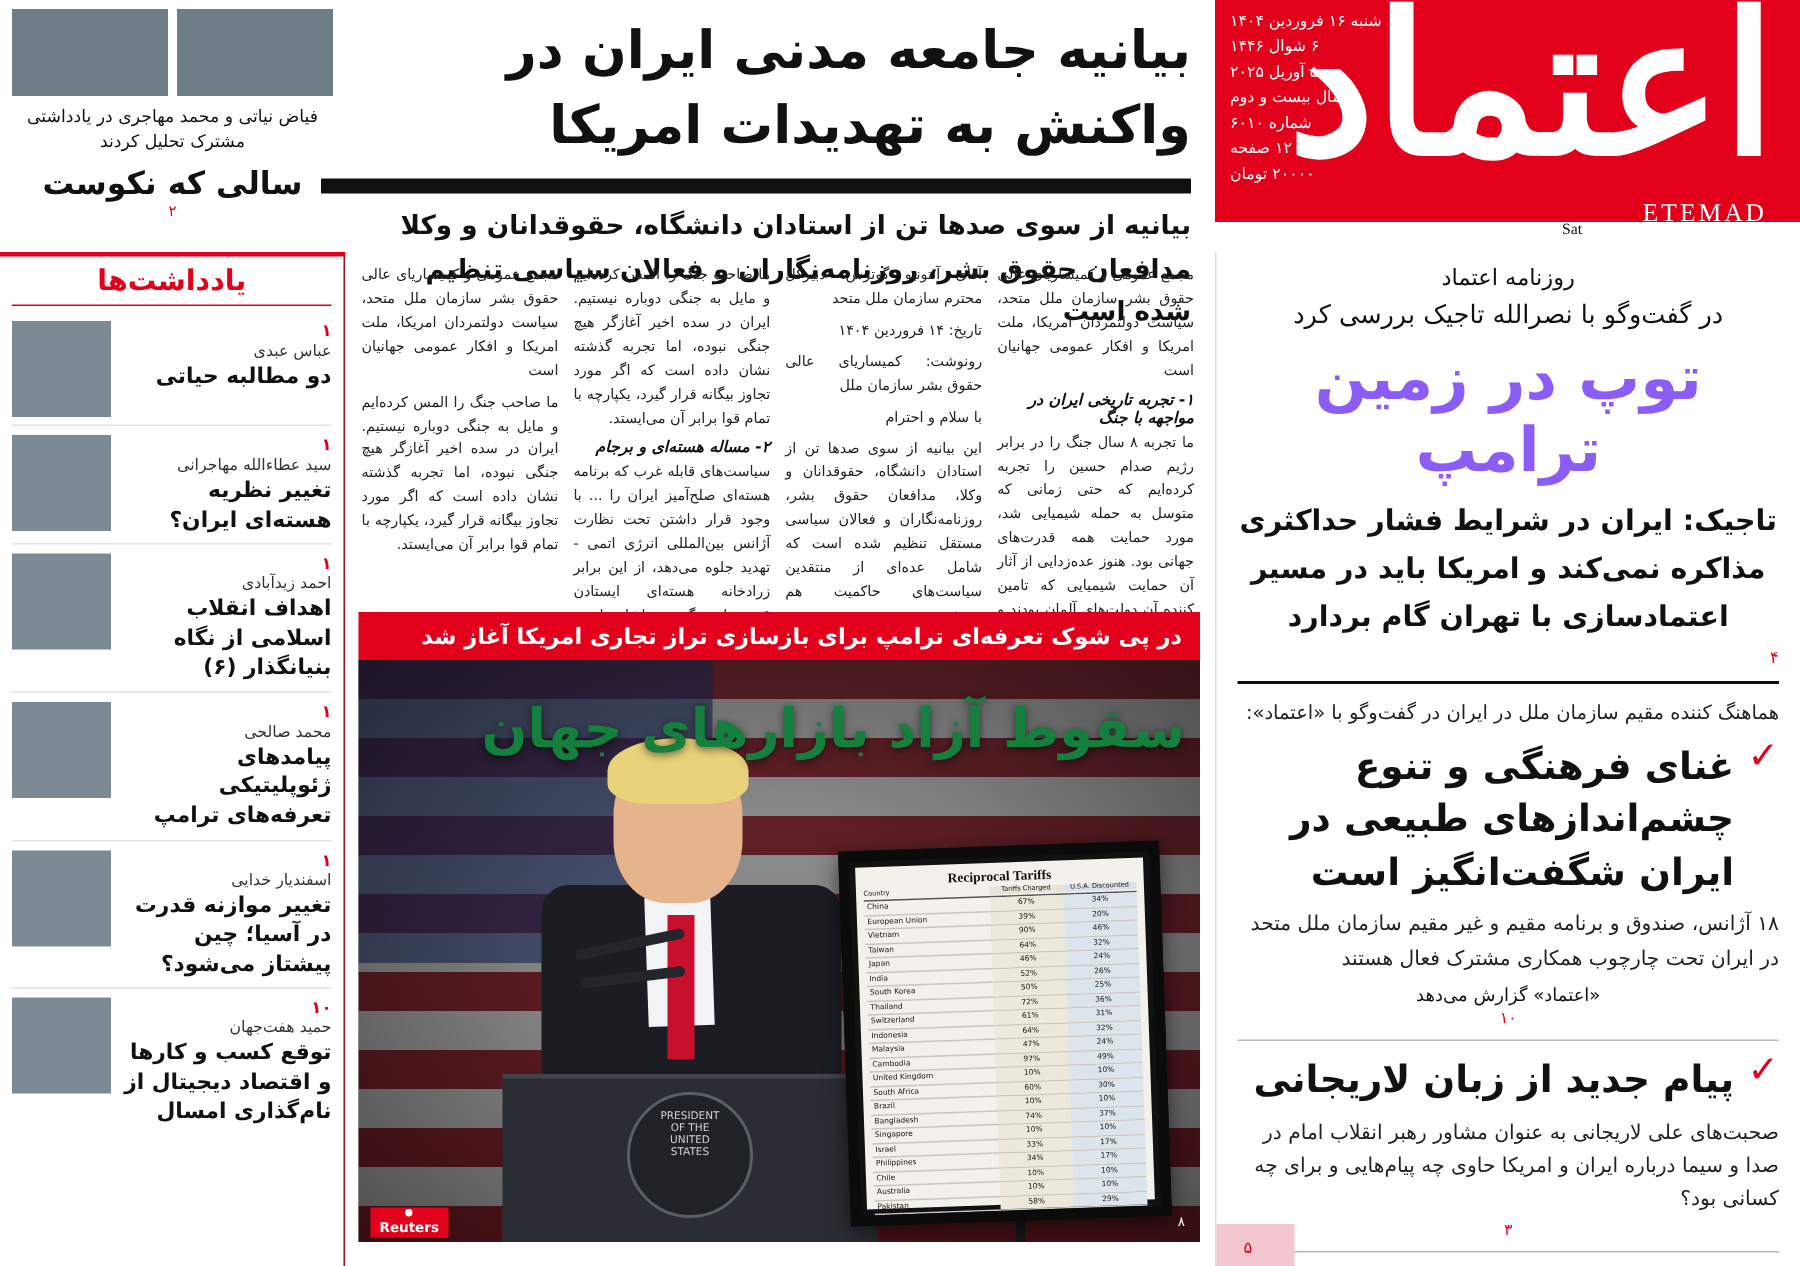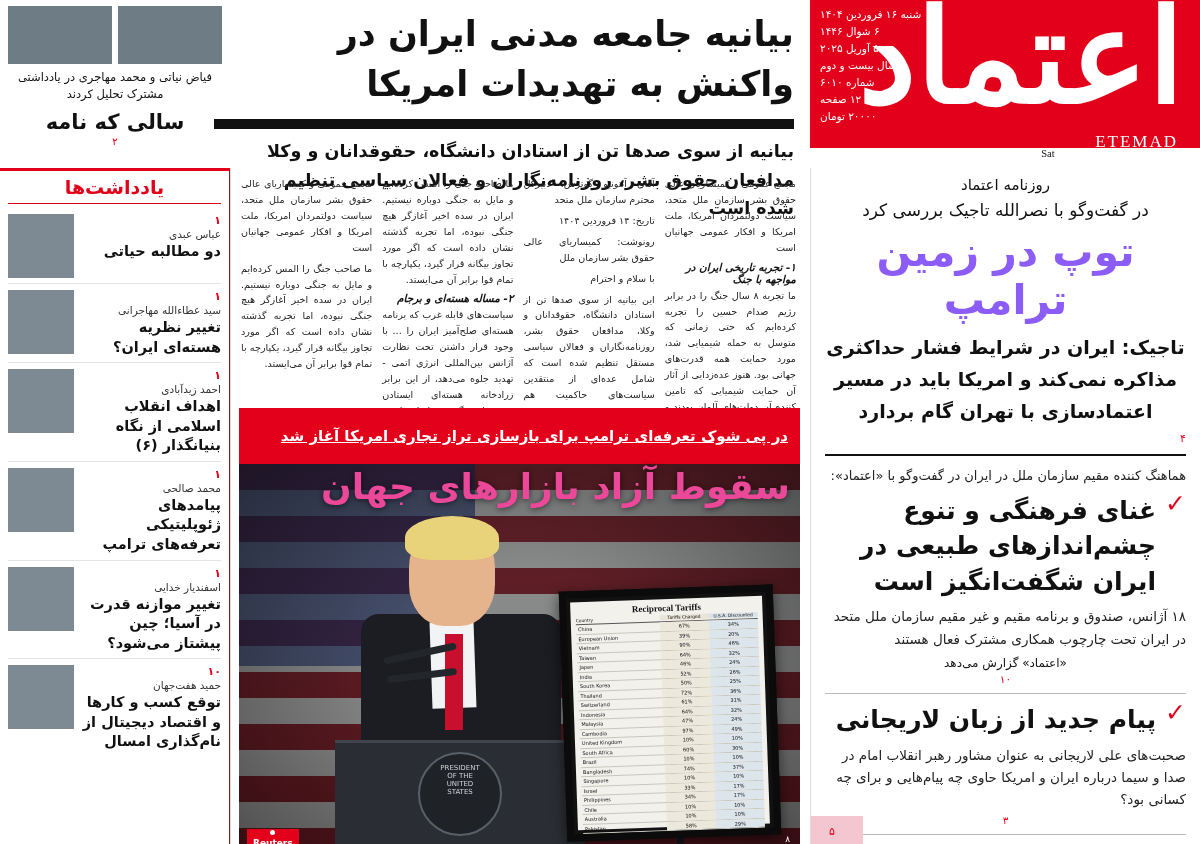--- a/index.html
+++ b/index.html
@@ -129,25 +129,25 @@
   .col .sect { font-size: 10.5px; font-weight: bold; margin: 5px 0 3px; color: #111; font-style: italic; }
   .col .more { color: #e2001a; font-size: 10px; font-weight: bold; text-align: center; margin-top: 6px; }
 
   
   .pkg {
     position: absolute; top: 408px; right: 390px; width: 580px; height: 436px;
     padding: 0 10px 6px 8px; border-left: 1px solid #ddd;
   }
   .pkg-kicker {
     background: #e2001a; color: #fff; font-size: 15px; font-weight: bold;
-    padding: 19px 12px; text-align: right; text-decoration: underline;
+    padding: 7px 12px; text-align: right;
   }
   .pkg-head {
     position: absolute; right: 20px; top: 58px; z-index: 4;
-    font-size: 36px; font-weight: bold; color: #ec4899; text-shadow: 0 1px 6px rgba(0,0,0,.6);
+    font-size: 36px; font-weight: bold; color: #15803d; text-shadow: 0 1px 6px rgba(0,0,0,.6);
   }
   .photo {
     position: relative; margin-top: 0; height: 388px; overflow: hidden;
     background: linear-gradient(#2e3338, #15181b);
   }
   
   .flag {
     position: absolute; inset: 0;
     background:
       repeating-linear-gradient(to bottom, rgba(140,20,30,.55) 0 26px, rgba(235,232,228,.5) 26px 52px);
@@ -234,21 +234,21 @@
     <div class="lead kicker-rule" style="position:static;height:1px;background:#111;margin:10px 0 8px;"></div>
     <h2>بیانیه از سوی صدها تن از استادان دانشگاه، حقوقدانان و وکلا مدافعان حقوق بشر، روزنامه‌نگاران و فعالان سیاسی تنظیم شده است</h2>
   </div>
 
   <div class="tr-box">
     <div class="tr-photos">
       <div class="ph"></div>
       <div class="ph"></div>
     </div>
     <div class="tr-cap">فیاض نیاتی و محمد مهاجری در یادداشتی مشترک تحلیل کردند</div>
-    <div class="tr-head">سالی که نامه</div>
+    <div class="tr-head">سالی که نکوست</div>
     <div class="tr-num">۲</div>
   </div>
   <div style="position:absolute;top:168px;right:970px;width:230px;" class="hr-red"></div>
 
   <div class="rail">
     <div class="rail-title">یادداشت‌ها</div>
 
     <div class="note">
       <div class="txt">
         <div class="num">۱</div>

